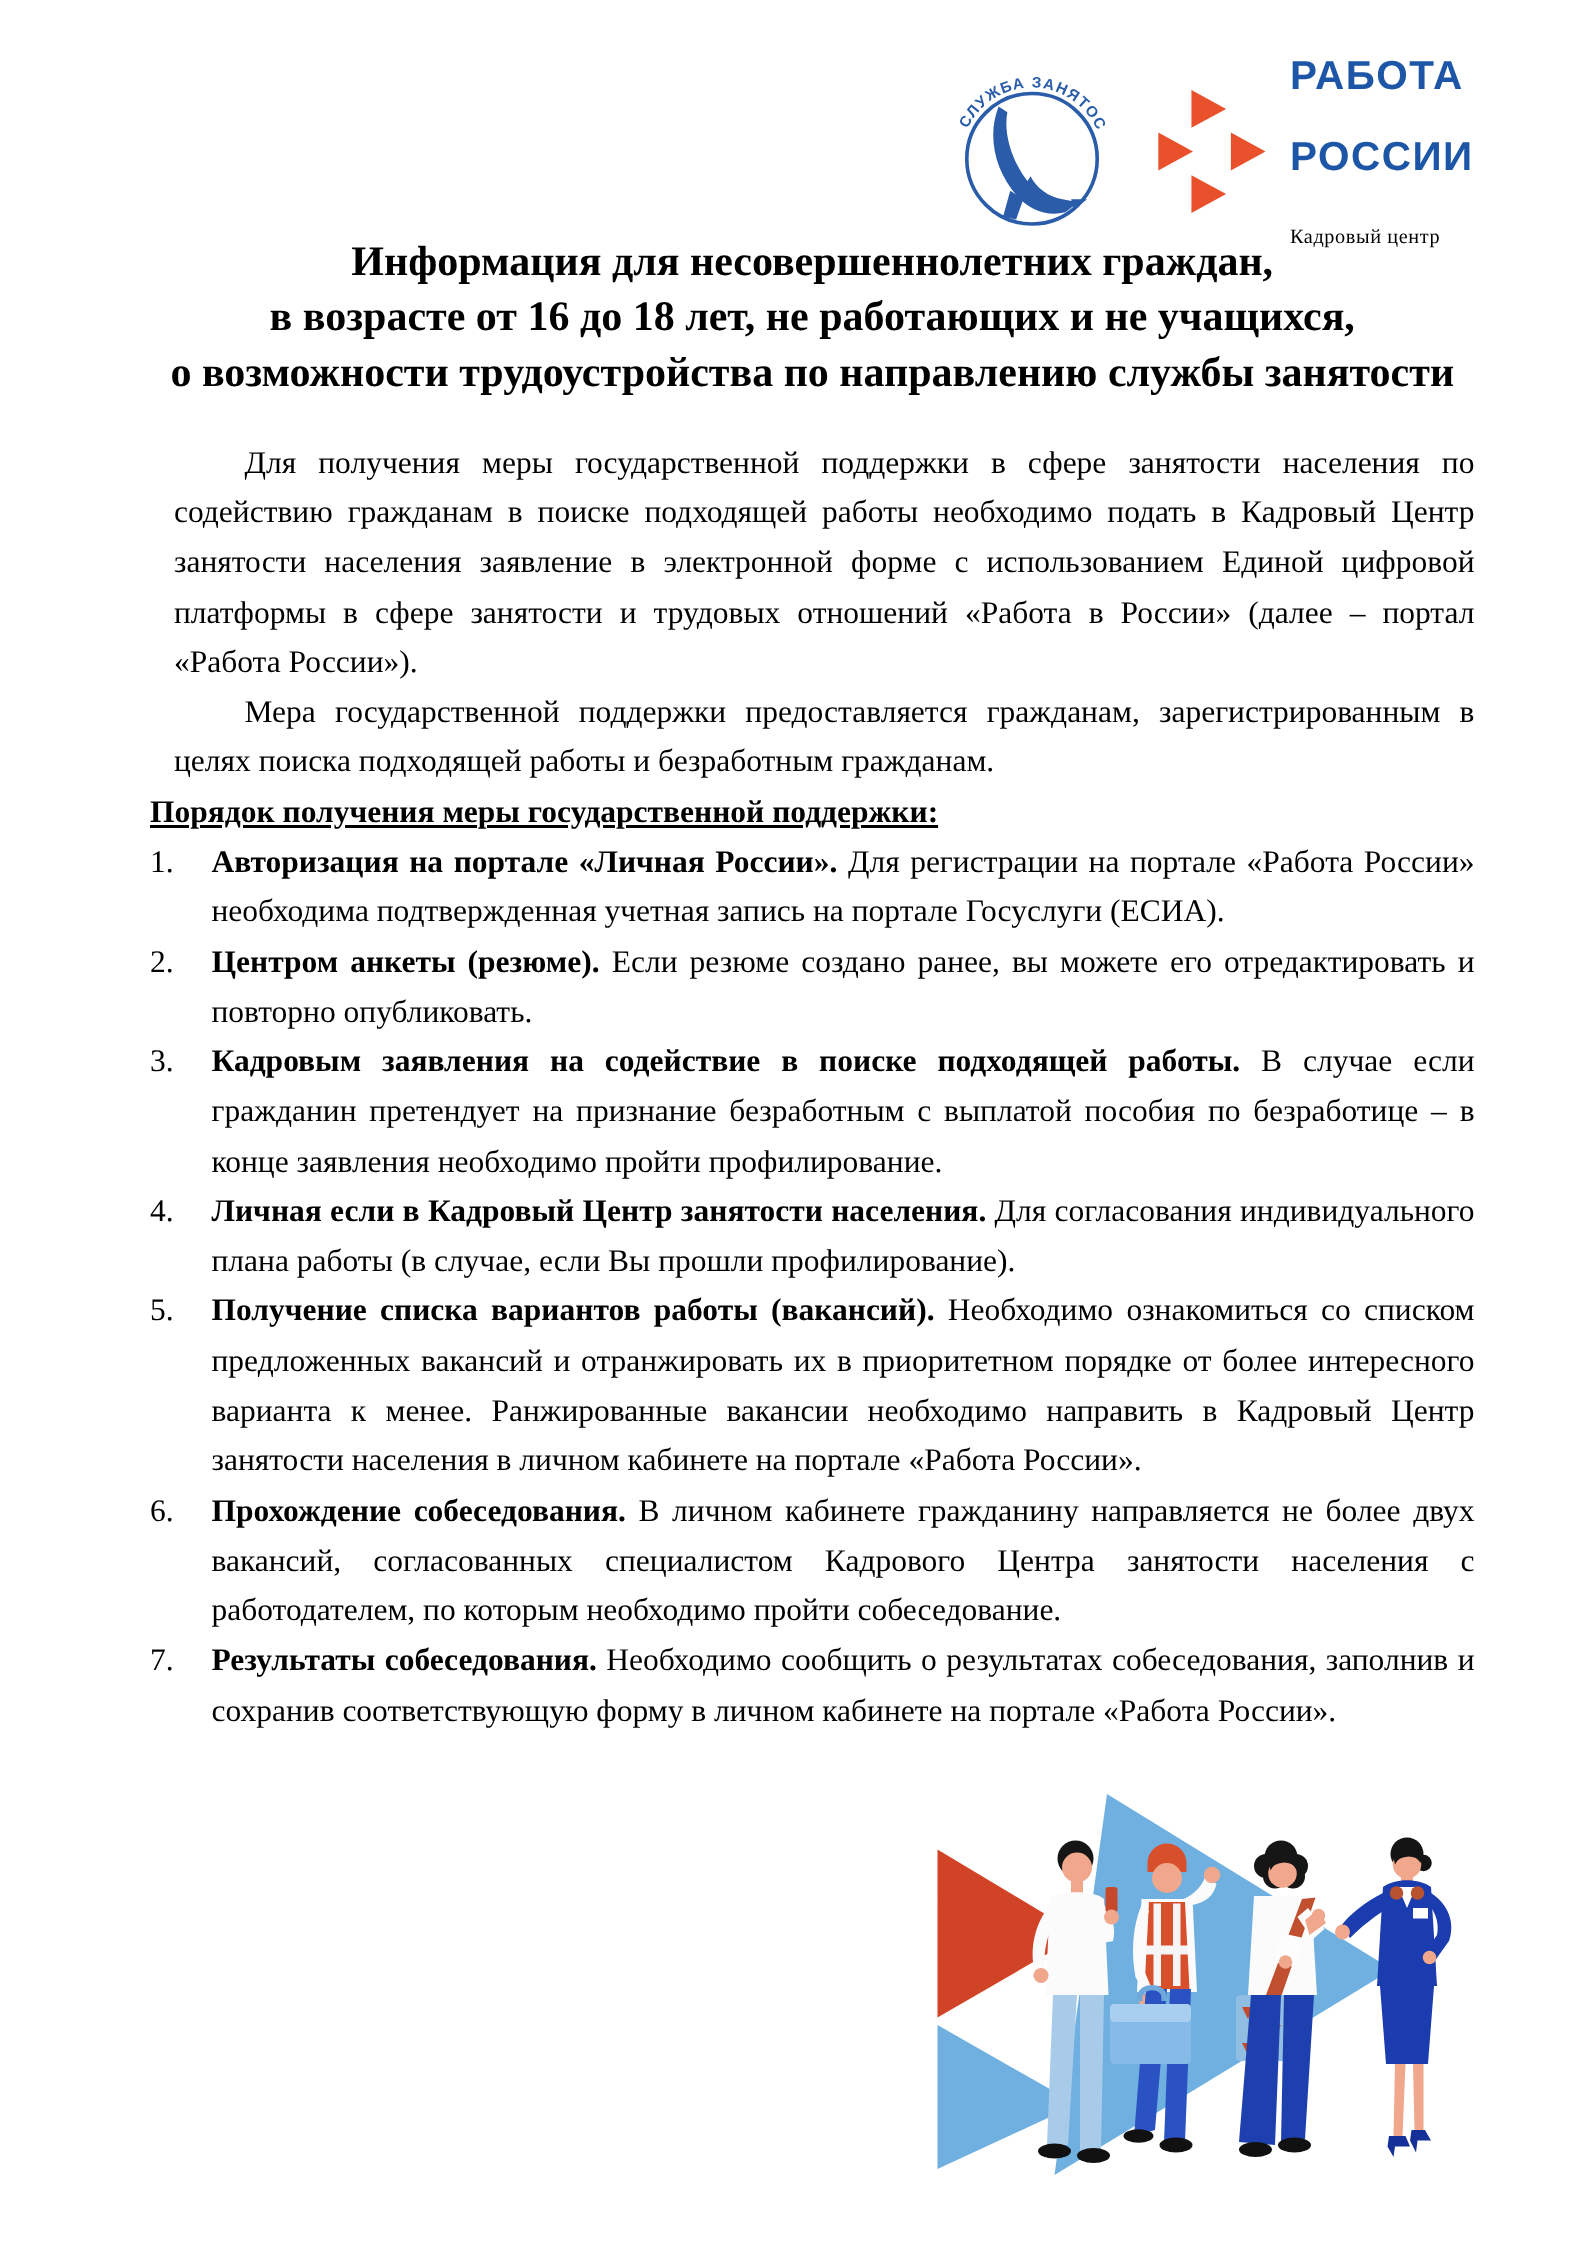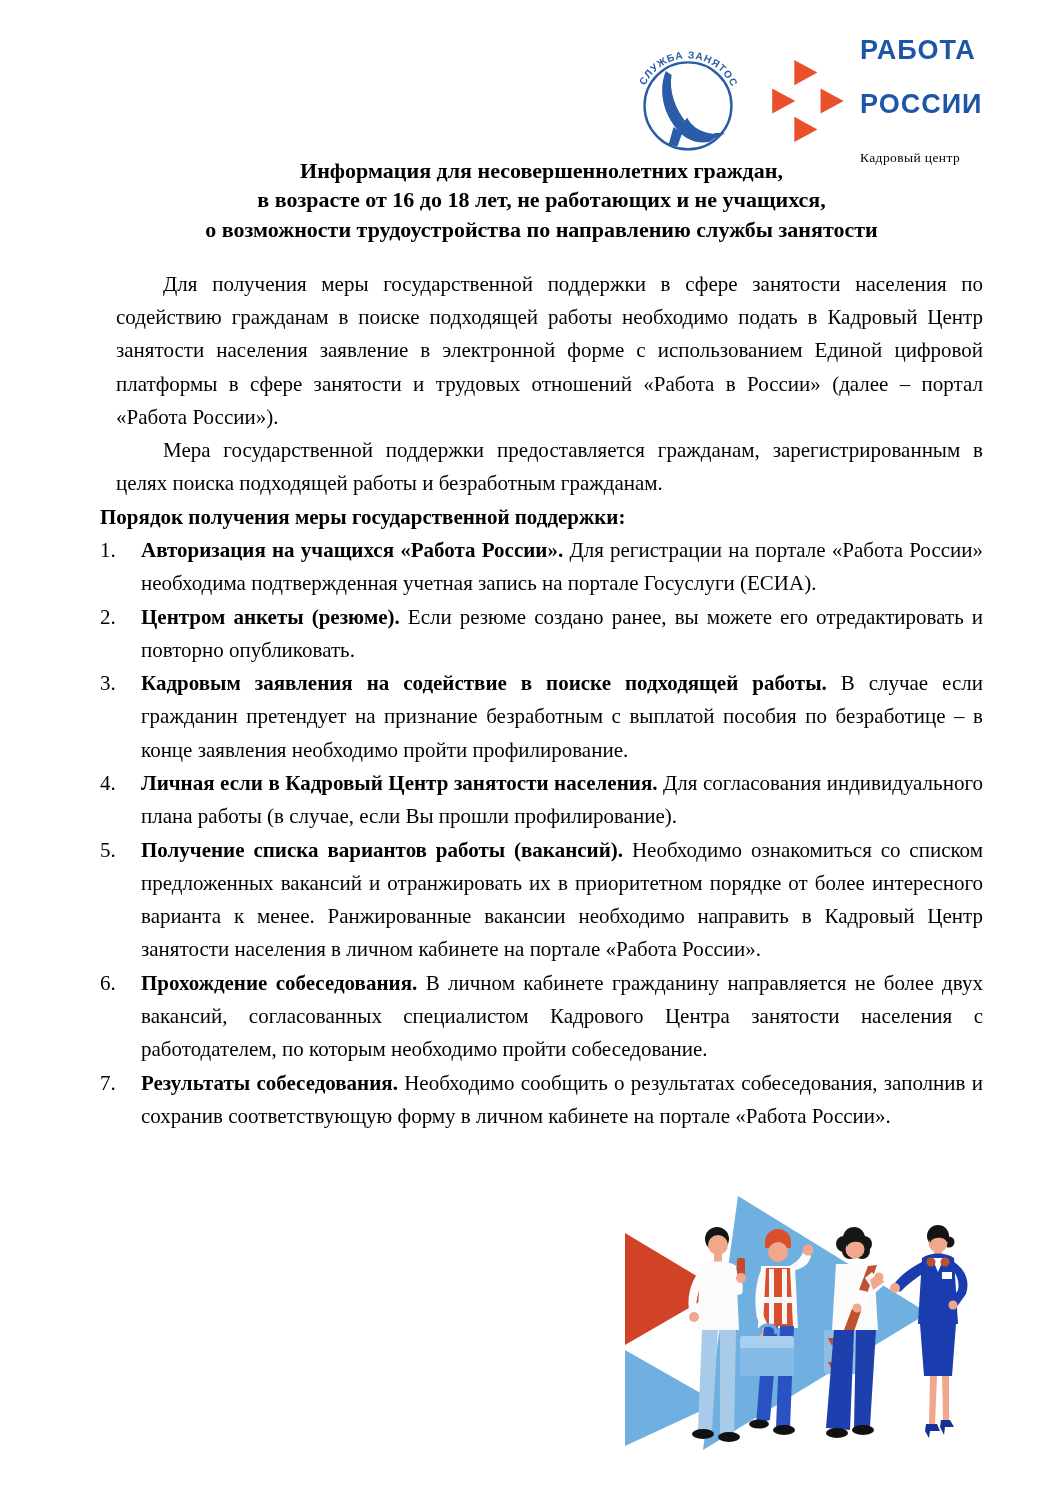--- a/index.html
+++ b/index.html
@@ -38,37 +38,38 @@
     font-family: Liberation Serif, serif;
     font-size: 13.5px;
     color: #000000;
     margin-top: 6px;
     letter-spacing: 0.4px;
   }
 
   
   .content { padding: 156px 78px 0 100px; }
   .title {
-    font-size: 22px;
+    font-size: 28px;
     font-weight: bold;
     text-align: center;
     line-height: 1.33;
     white-space: pre-line;
     margin-bottom: 24px;
   }
   .para {
     font-size: 21px;
     line-height: 1.585;
     text-align: justify;
     text-indent: 47px;
     margin-left: 16px;
   }
   .list-heading {
     font-size: 21px;
     font-weight: bold;
+    text-decoration: underline;
     line-height: 1.585;
   }
   .steps { }
   .step { display: flex; font-size: 21px; line-height: 1.585; }
   .step-num { width: 41px; flex-shrink: 0; }
   .step-body { flex: 1; text-align: justify; }
   .step-lead { font-weight: bold; }
 
   
   .note {
@@ -135,21 +136,21 @@
 о возможности трудоустройства по направлению службы занятости</div>
 
     <p class="para">Для получения меры государственной поддержки в сфере занятости населения по содействию гражданам в поиске подходящей работы необходимо подать в Кадровый Центр занятости населения заявление в электронной форме с использованием Единой цифровой платформы в сфере занятости и трудовых отношений «Работа в России» (далее – портал «Работа России»).</p>
     <p class="para">Мера государственной поддержки предоставляется гражданам, зарегистрированным в целях поиска подходящей работы и безработным гражданам.</p>
 
     <div class="list-heading">Порядок получения меры государственной поддержки:</div>
 
     <div class="steps">
       <div class="step">
         <span class="step-num">1.</span>
-        <span class="step-body"><b class="step-lead">Авторизация на учащихся «Работа России».</b>
+        <span class="step-body"><b class="step-lead">Авторизация на портале «Личная России».</b>
           <span>Для регистрации на портале «Работа России» необходима подтвержденная учетная запись на портале Госуслуги (ЕСИА).</span></span>
       </div>
       <div class="step">
         <span class="step-num">2.</span>
         <span class="step-body"><b class="step-lead">Центром анкеты (резюме).</b>
           <span>Если резюме создано ранее, вы можете его отредактировать и повторно опубликовать.</span></span>
       </div>
       <div class="step">
         <span class="step-num">3.</span>
         <span class="step-body"><b class="step-lead">Кадровым заявления на содействие в поиске подходящей работы.</b>

